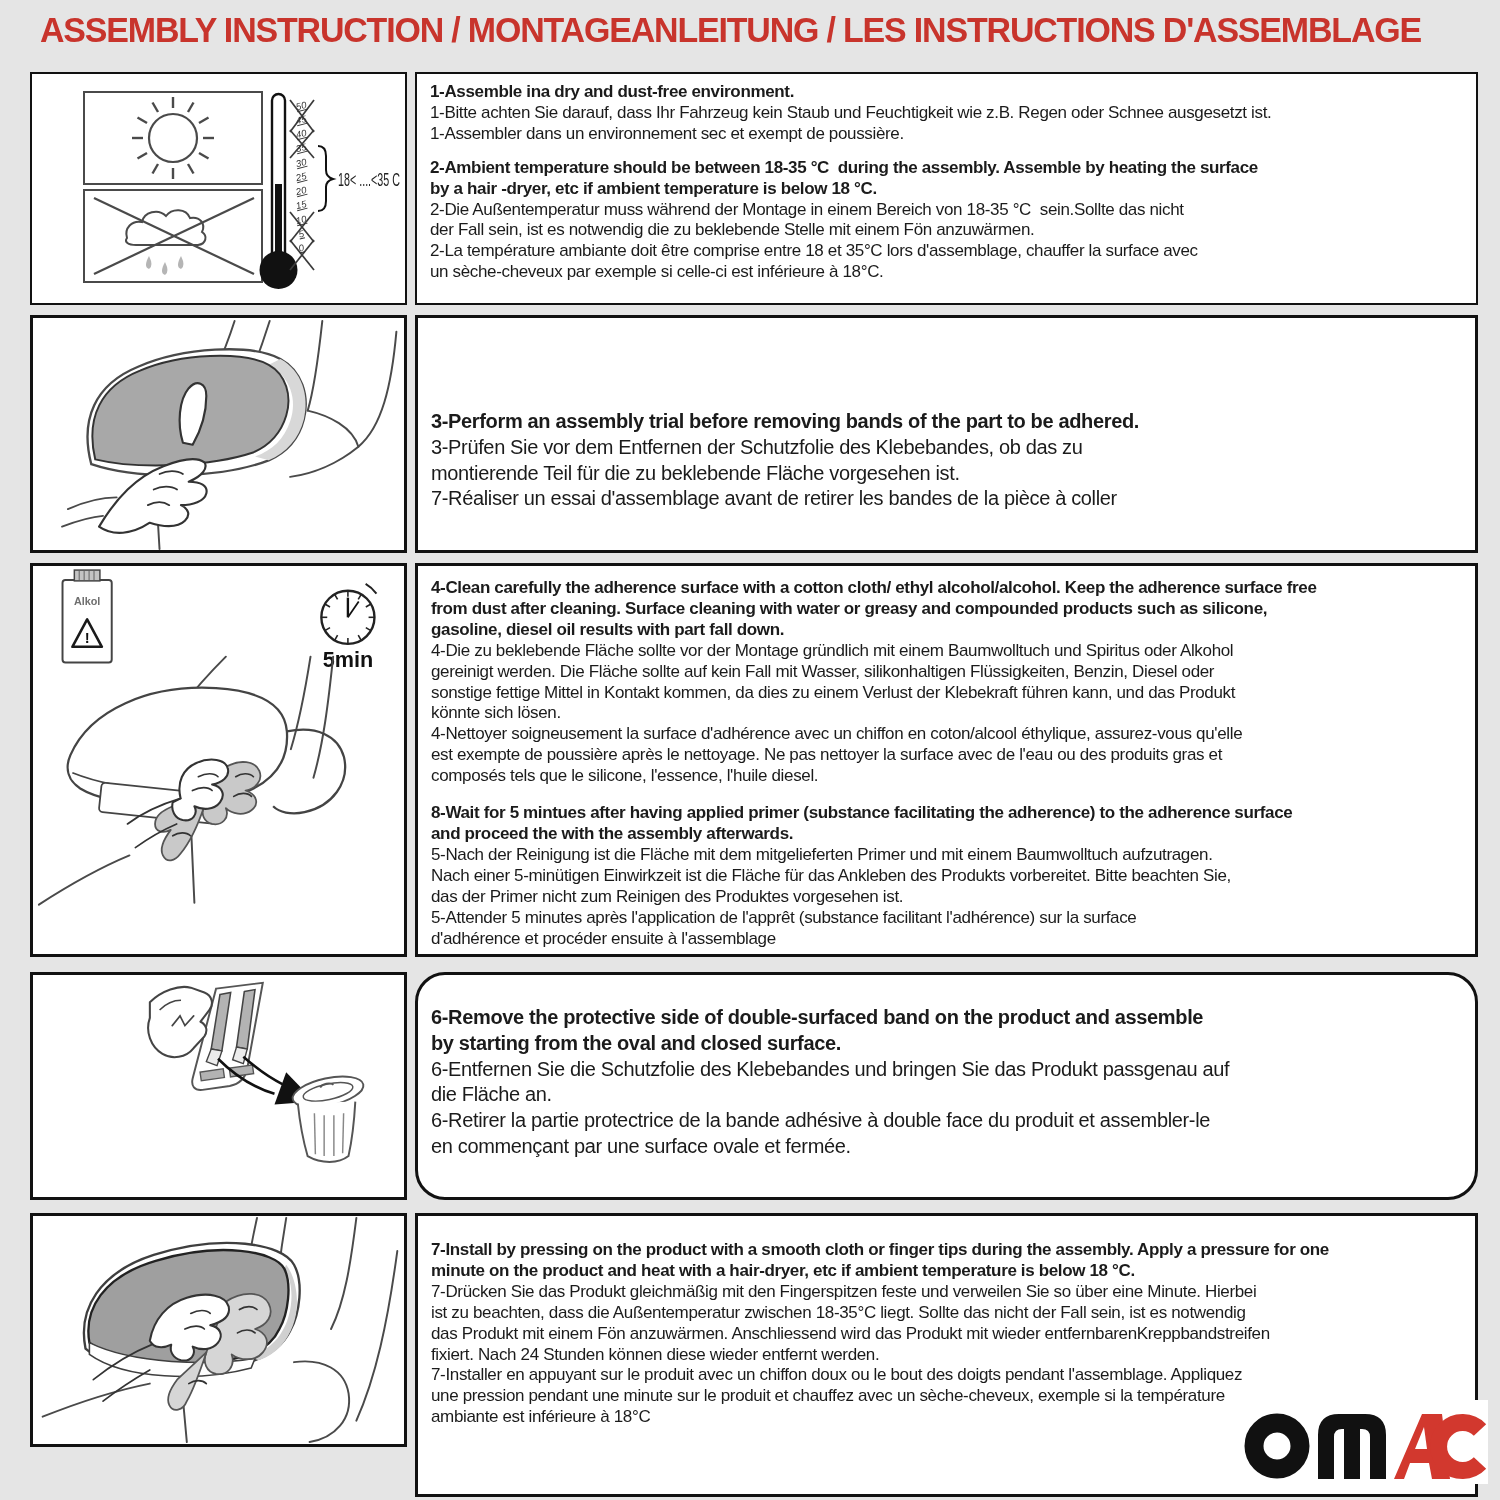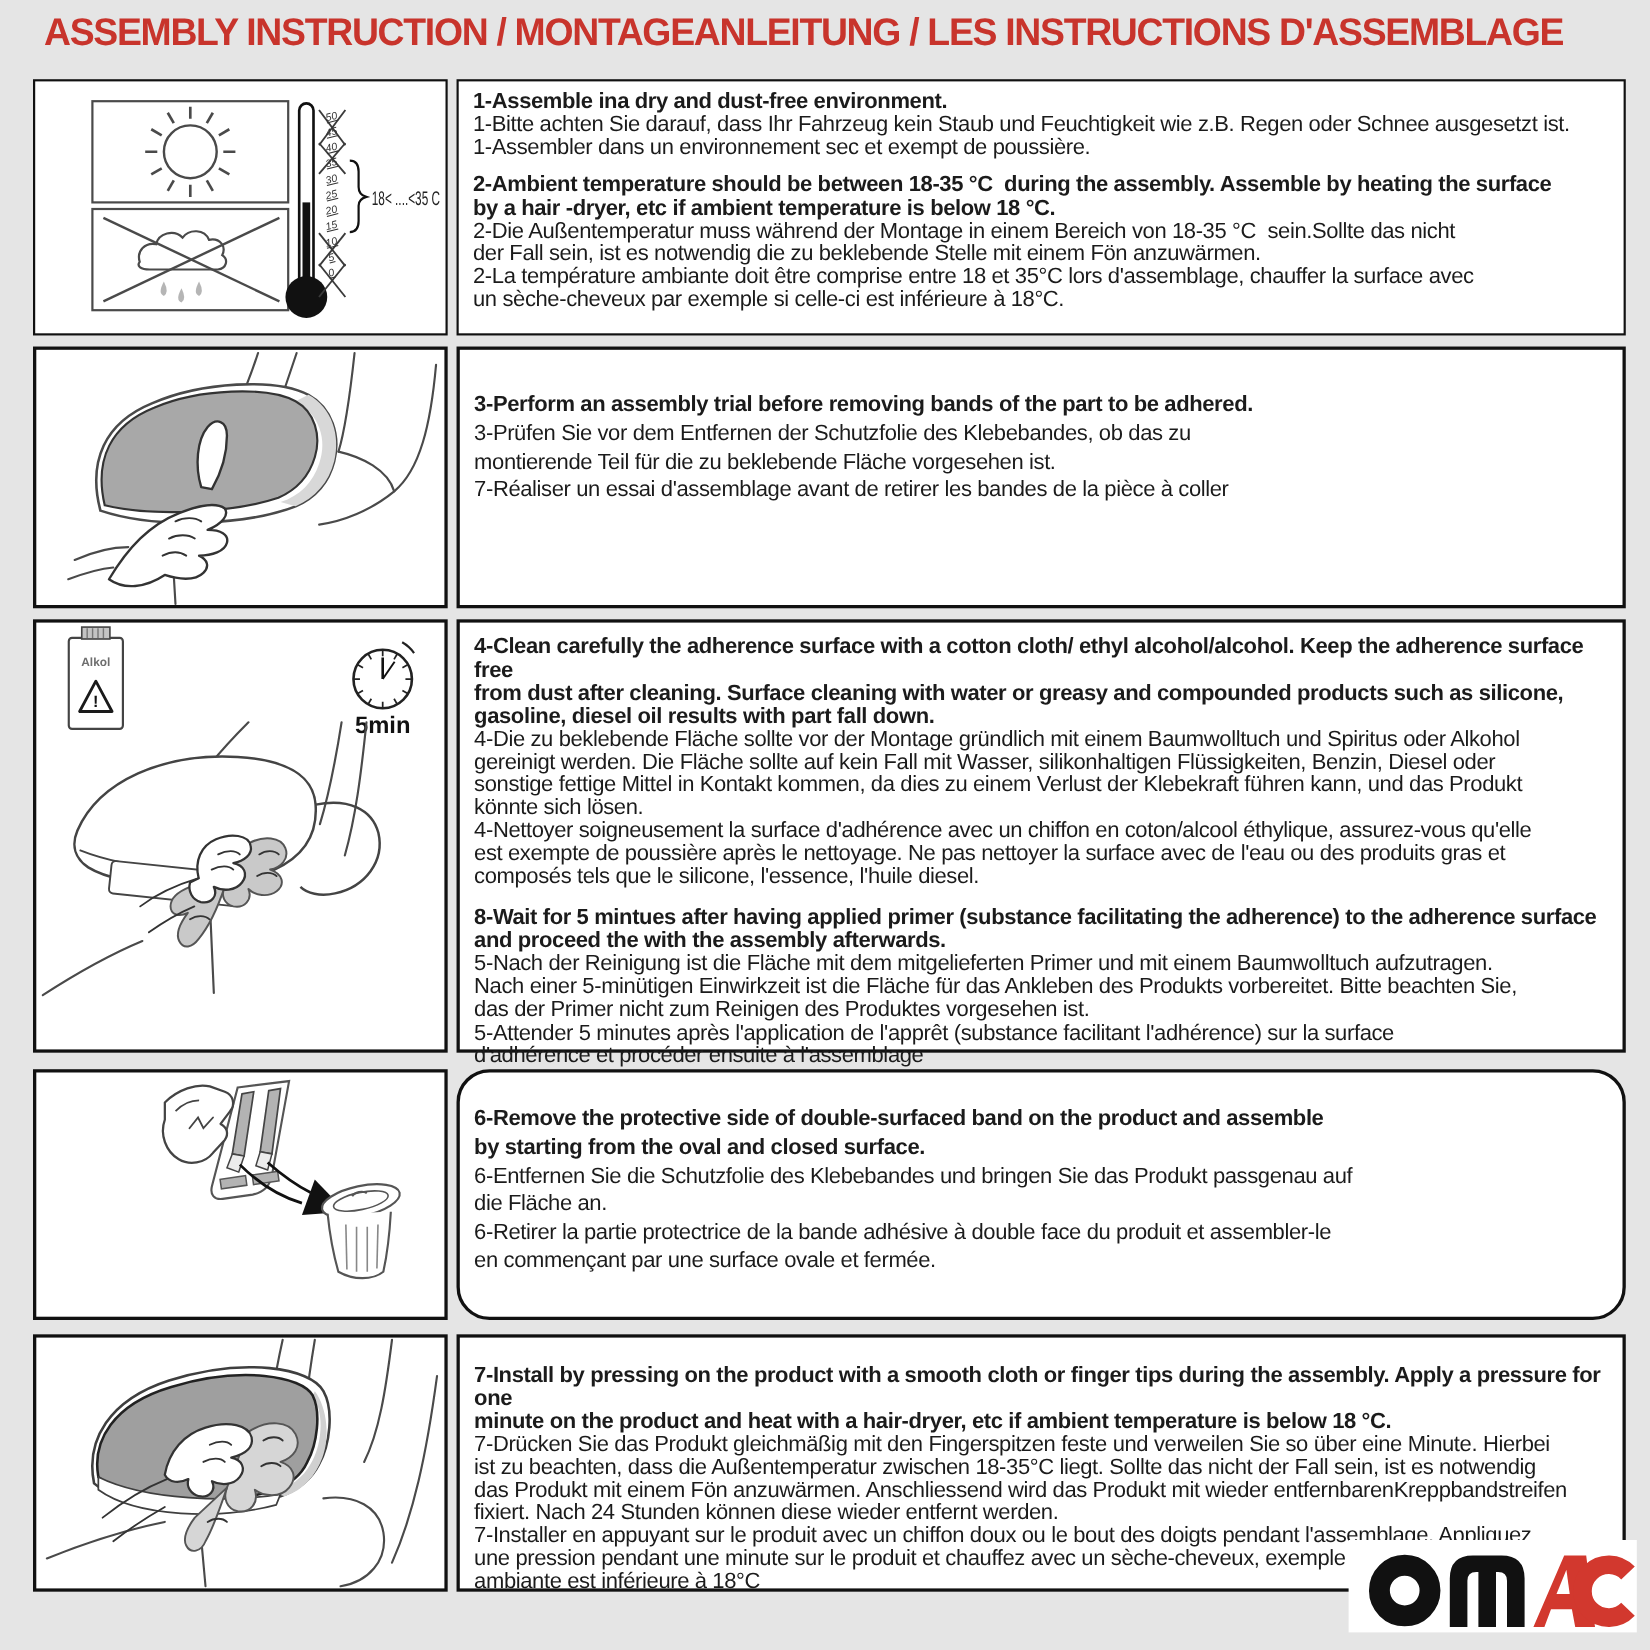--- a/index.html
+++ b/index.html
@@ -5,21 +5,21 @@
   html,body{margin:0;padding:0;background:#fff;}
   body{font-family:"Liberation Sans",sans-serif;color:#1b1b1b;}
   .page{position:relative;width:1500px;height:1500px;background:#e5e5e5;overflow:hidden;}
   .title{position:absolute;left:40px;top:10px;font-size:35px;font-weight:700;
          color:#C8342C;letter-spacing:-1.2px;white-space:nowrap;transform:scaleX(.97);transform-origin:left top;}
   .row{position:absolute;left:0;width:1500px;}
   .illu{position:absolute;left:30px;width:377px;background:#fff;border:2px solid #111;box-sizing:border-box;}
   .txt{position:absolute;left:415px;width:1063px;background:#fff;border:2px solid #111;box-sizing:border-box;
        padding:8px 12px 4px 13px;}
   .thick .illu,.thick .txt{border-width:3px;}
-  .small{font-size:20px;line-height:20.9px;letter-spacing:-0.35px;white-space:pre-wrap;}
+  .small{font-size:17px;line-height:20.9px;letter-spacing:-0.35px;white-space:pre-wrap;}
   .big{font-size:20px;line-height:25.8px;letter-spacing:-0.35px;white-space:pre-wrap;}
   .b{font-weight:700;}
   .gap13{height:13px;} .gap16{height:16px;}
   svg{display:block;}
   svg text{font-family:"Liberation Sans",sans-serif;}
   .logo{position:absolute;left:1226px;top:1400px;width:262px;height:84px;background:#fff;
         display:flex;align-items:center;justify-content:flex-end;padding-left:10px;box-sizing:border-box;}
 </style>
 </head>
 <body>
@@ -128,21 +128,21 @@
           <path d="M152,128 C146,108 148,84 158,72 C166,63 176,66 176,80 C176,98 170,116 162,130 Z"></path>
           <path d="M66,214 C84,184 104,163 132,152 C150,145 166,142 174,148 C178,154 172,162 158,168 C170,168 178,172 176,180 C174,188 162,192 150,192 C158,196 160,202 154,208 C146,216 130,214 118,210 C100,222 80,224 66,214 Z"></path>
         </g>
         <g fill="none" stroke="#333" stroke-width="1.8" stroke-linecap="round">
           <path d="M128,160 C136,156 146,156 152,160"></path>
           <path d="M122,176 C130,172 140,172 146,176"></path>
           <path d="M116,192 C124,188 132,188 138,192"></path>
         </g>
       </svg>
     </div>
-    <div class="txt" style="height:238px;padding-top:38px;">
+    <div class="txt" style="height:238px;padding-top:91px;">
       <div class="big b">3-Perform an assembly trial before removing bands of the part to be adhered.</div>
       <div class="big">3-Prüfen Sie vor dem Entfernen der Schutzfolie des Klebebandes, ob das zu
 montierende Teil für die zu beklebende Fläche vorgesehen ist.
 7-Réaliser un essai d'assemblage avant de retirer les bandes de la pièce à coller</div>
     </div>
   </div>
 
   <div class="row thick" style="top:563px;">
     <div class="illu" style="height:394px;">
       <svg width="371" height="388" viewBox="0 0 377 394">
@@ -300,21 +300,21 @@
           <path d="M160,100 C168,96 176,96 180,100"></path>
           <path d="M154,116 C162,112 170,112 174,116"></path>
           <path d="M210,96 C216,92 224,92 228,96"></path>
           <path d="M208,120 C214,116 222,116 226,120"></path>
           <path d="M158,172 C164,168 172,168 176,172"></path>
           <path d="M60,168 C80,152 100,140 120,132"></path>
           <path d="M70,190 C88,176 104,166 118,158"></path>
         </g>
       </svg>
     </div>
-    <div class="txt" style="height:234px;padding-top:24px;">
+    <div class="txt" style="height:284px;padding-top:24px;">
       <div class="small b">7-Install by pressing on the product with a smooth cloth or finger tips during the assembly. Apply a pressure for one
 minute on the product and heat with a hair-dryer, etc if ambient temperature is below 18 °C.</div>
       <div class="small">7-Drücken Sie das Produkt gleichmäßig mit den Fingerspitzen feste und verweilen Sie so über eine Minute. Hierbei
 ist zu beachten, dass die Außentemperatur zwischen 18-35°C liegt. Sollte das nicht der Fall sein, ist es notwendig
 das Produkt mit einem Fön anzuwärmen. Anschliessend wird das Produkt mit wieder entfernbarenKreppbandstreifen
 fixiert. Nach 24 Stunden können diese wieder entfernt werden.
 7-Installer en appuyant sur le produit avec un chiffon doux ou le bout des doigts pendant l'assemblage. Appliquez
 une pression pendant une minute sur le produit et chauffez avec un sèche-cheveux, exemple si la température
 ambiante est inférieure à 18°C</div>
     </div>

